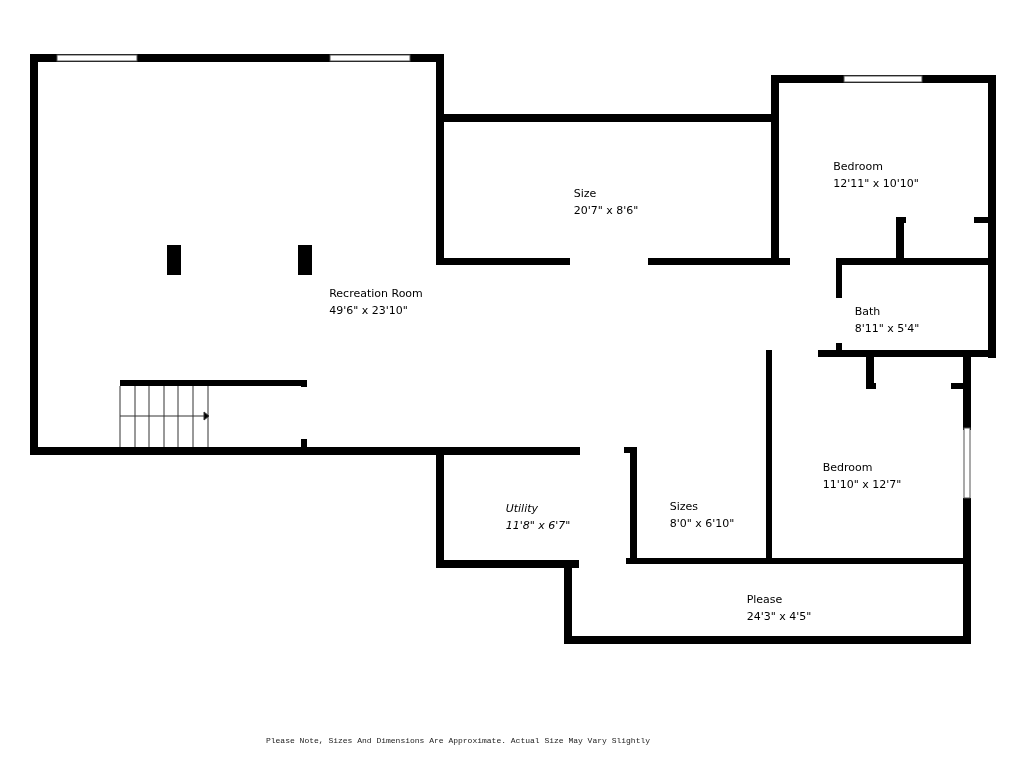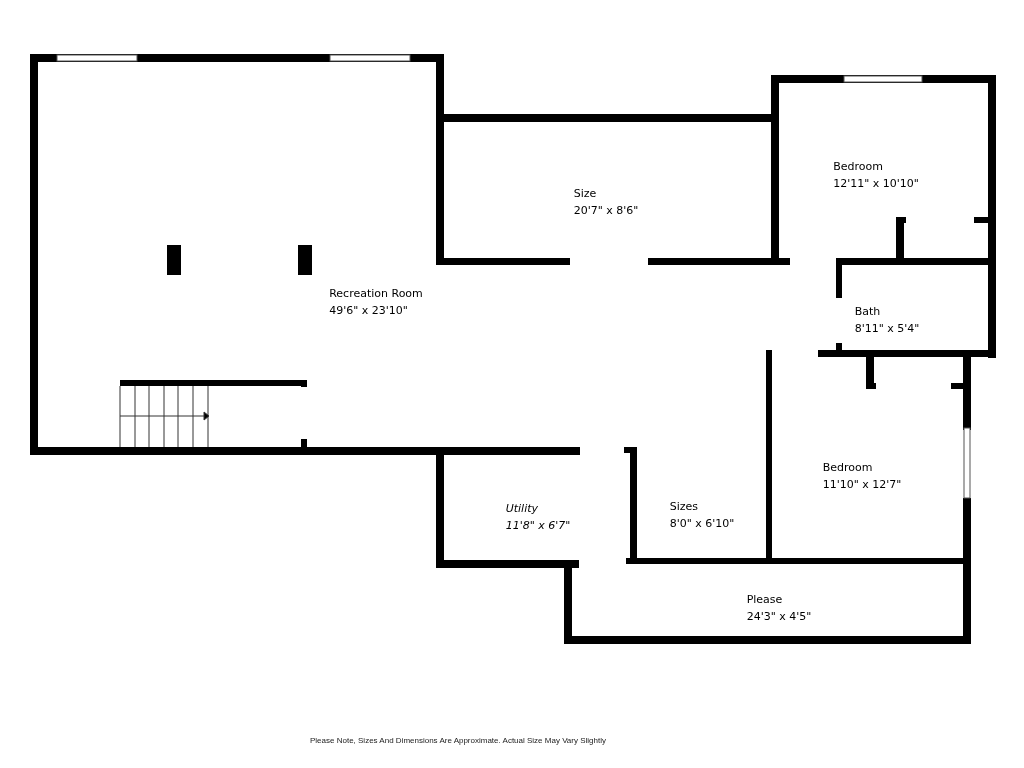--- a/index.html
+++ b/index.html
@@ -1,21 +1,21 @@
 <!DOCTYPE html>
 <html><head>
   <meta charset="utf-8">
   <style>
     html, body { margin: 0; padding: 0; background: #ffffff; }
     body { width: 1024px; height: 768px; position: relative; overflow: hidden; font-family: "DejaVu Sans", "Liberation Sans", sans-serif; }
     #plan { position: absolute; left: 0; top: 0; width: 1024px; height: 768px; }
     .room-label { position: absolute; text-align: left; color: #000000; font-size: 11px; line-height: 17px; transform: translateX(-50%); white-space: nowrap; }
     .room-label .name { display: block; }
     .room-label .dim { display: block; }
-    .note { position: absolute; left: 0; width: 916px; top: 736px; text-align: center; font-size: 8px; color: #222; font-family: Liberation Sans, sans-serif; }
+    .note { position: absolute; left: 0; width: 916px; top: 736px; text-align: center; font-size: 8px; color: #222; font-family: Liberation Mono, monospace; }
   </style>
 </head>
 <body>
 
 <svg id="plan" viewBox="0 0 1024 768" xmlns="http://www.w3.org/2000/svg">
   <g fill="#000">
 
     <rect x="30" y="54" width="8" height="401"></rect>
     <rect x="30" y="54" width="414" height="8"></rect>
     <rect x="436" y="54" width="8" height="211"></rect>

